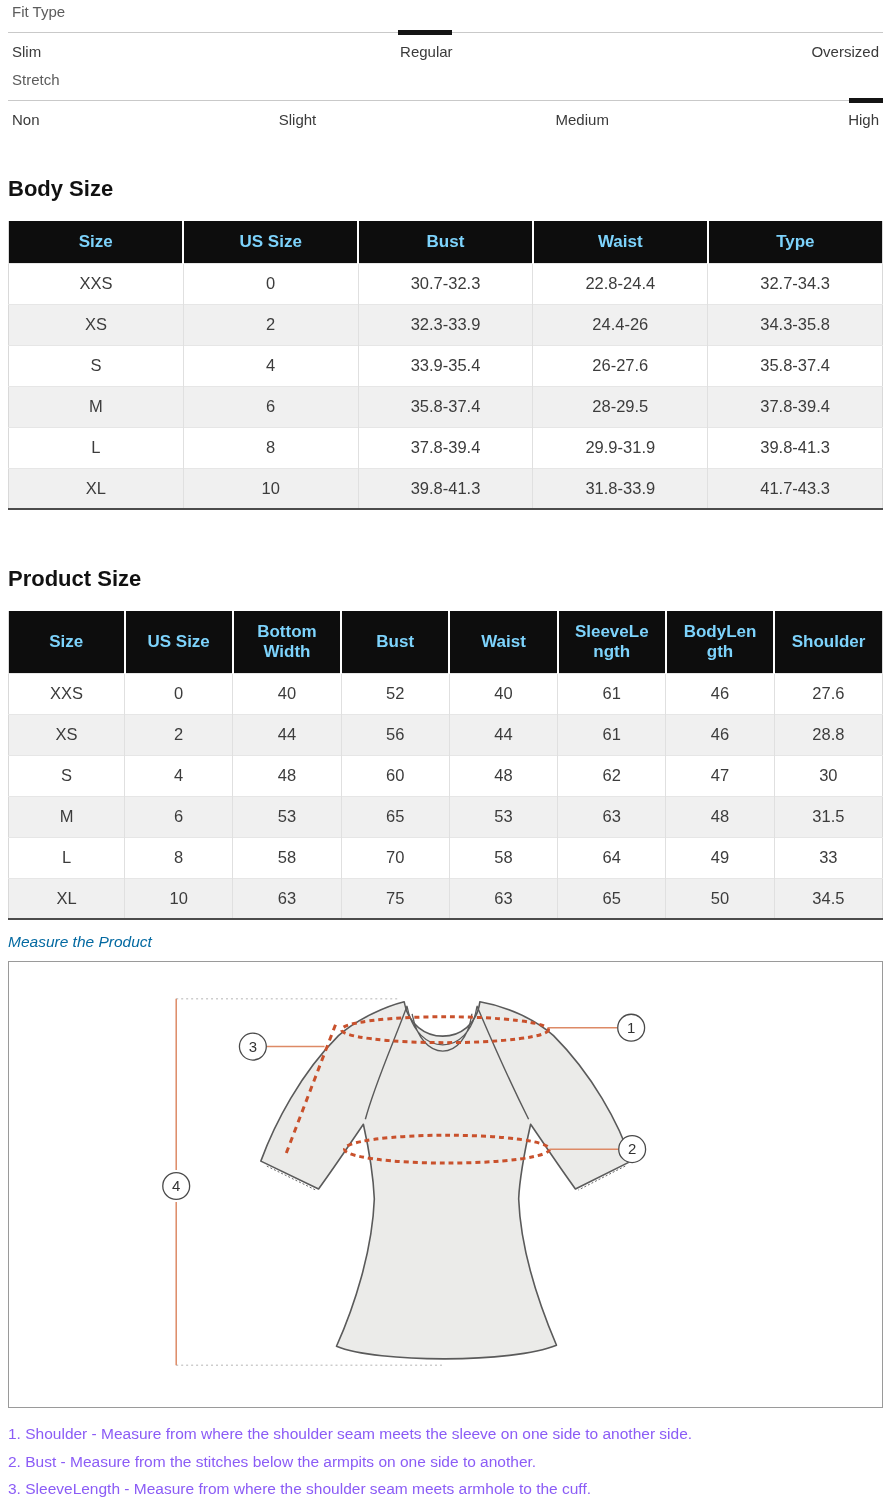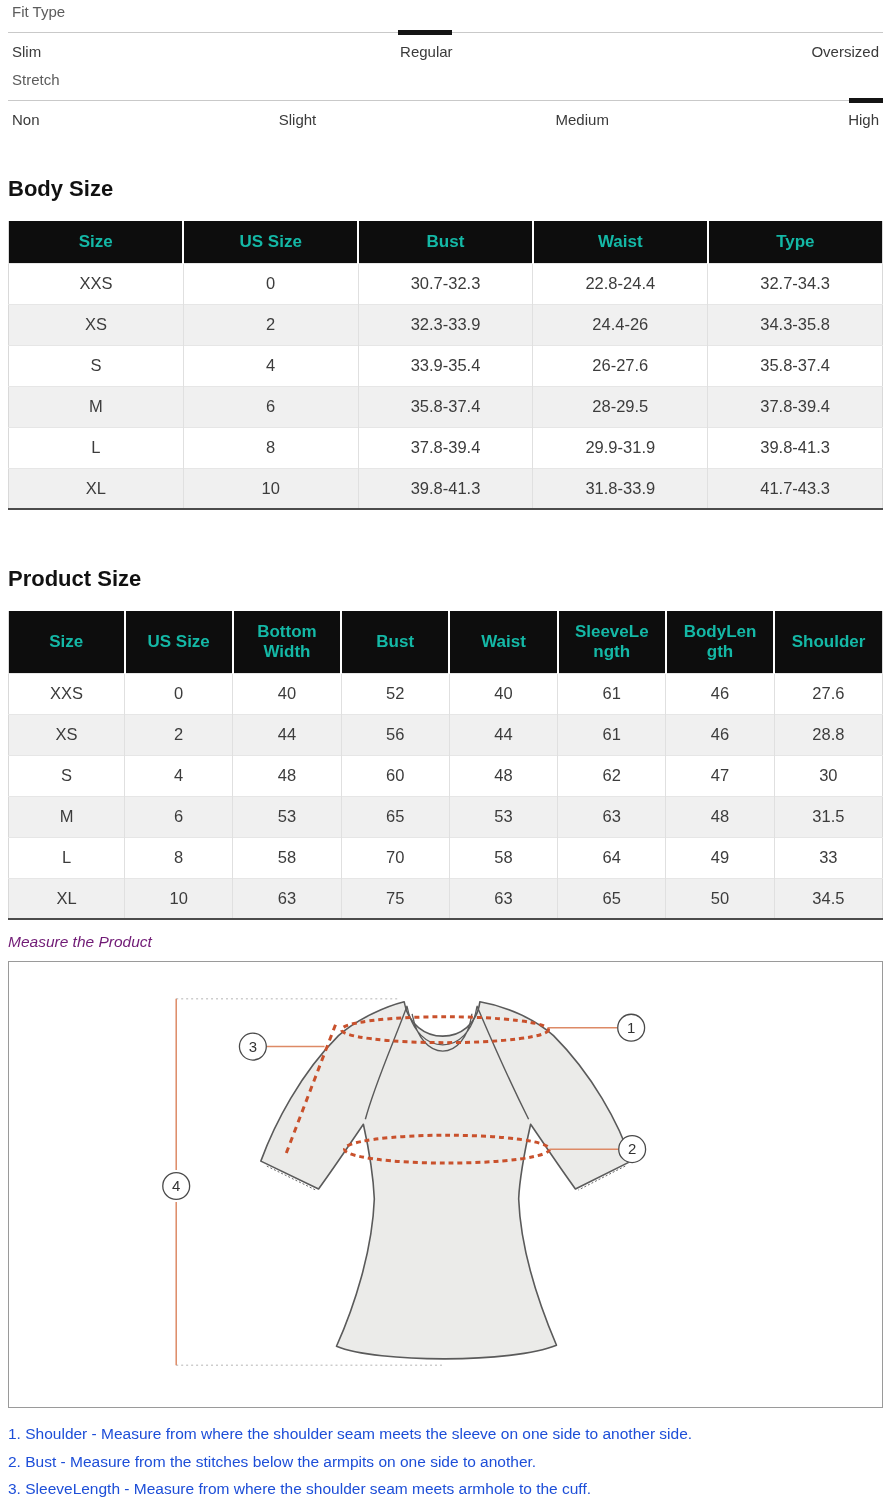--- a/index.html
+++ b/index.html
@@ -15,45 +15,45 @@
   .marker-fit { left:390px; width:54px; }
   .marker-stretch { right:0; width:34px; }
   .slider-labels { display:flex; justify-content:space-between; margin:8px 4px 0; font-size:15px; color:#3a3a3a;gap:44px; }
 
   .stretch-group { margin-top:8px; }
 
   
   .section-heading { font-size:22px; font-weight:bold; color:#111; margin:0 8px; }
   .h-body { margin-top:48px; }
   .h-product { margin-top:56px; }
-  .h-measure { margin-top:13px; font-size:15.5px; font-weight:normal; font-style:italic; color:#701a75; }
+  .h-measure { margin-top:13px; font-size:15.5px; font-weight:normal; font-style:italic; color:#0369a1; }
 
   
   table.size-table { width:875px; margin:19px 8px 0; border-collapse:collapse; table-layout:fixed;
                      border-left:1px solid #d9d9d9; border-right:1px solid #d9d9d9; border-bottom:2px solid #4c4c4c; }
-  table.size-table th { background:#0d0d0d; color:#14b8a6; font-size:17px; font-weight:bold; text-align:center;
+  table.size-table th { background:#0d0d0d; color:#7dd3fc; font-size:17px; font-weight:bold; text-align:center;
                         vertical-align:middle; border-left:2px solid #fdfdfd; }
   table.size-table th:first-child { border-left:none; }
   table.size-table td { font-size:16.5px; color:#3c3c3c; text-align:center; vertical-align:middle;
                         border-left:1px solid #e0e0e0; border-top:1px solid #e6e6e6; }
   table.size-table td:first-child { border-left:none; }
   table.size-table tbody tr:nth-child(even) { background:#f0f0f0; }
   #body-size-table th { height:42px; }
   #body-size-table td { height:41px; }
   #product-size-table th { height:62px; white-space:pre-line; line-height:20px; }
   #product-size-table td { height:41px; }
   #product-size-table th:first-child, #product-size-table td:first-child { width:116px; }
 
   
   .diagram-box { margin:10px 8px 0; width:875px; height:447px; border:1.5px solid #9a9a9a; background:#fff; }
   .diagram-box svg { display:block; width:100%; height:100%; }
 
   
   .notes { margin:12px 8px 0; }
-  .note-line { font-size:15.5px; color:#1d4ed8; line-height:27.5px; }
+  .note-line { font-size:15.5px; color:#8b5cf6; line-height:27.5px; }
 </style>
 </head>
 <body>
 
 <div class="slider-group">
   <div class="slider-title">Fit Type</div>
   <div class="slider-track">
     <div class="slider-line"></div>
     <div class="slider-marker marker-fit"></div>
   </div>

